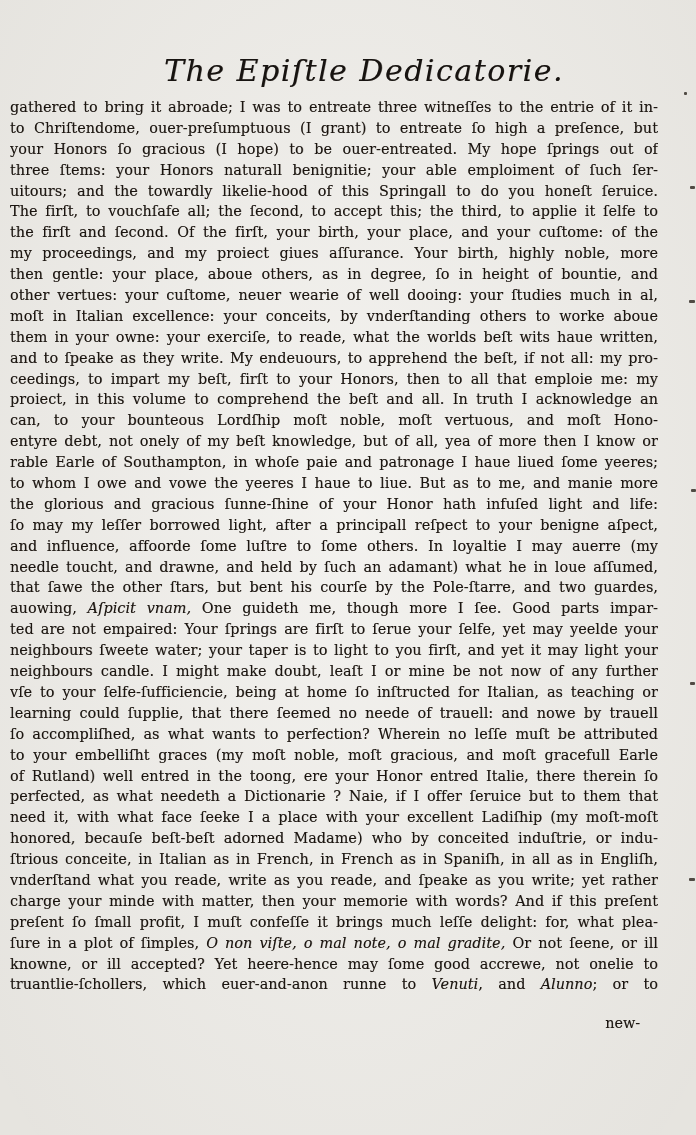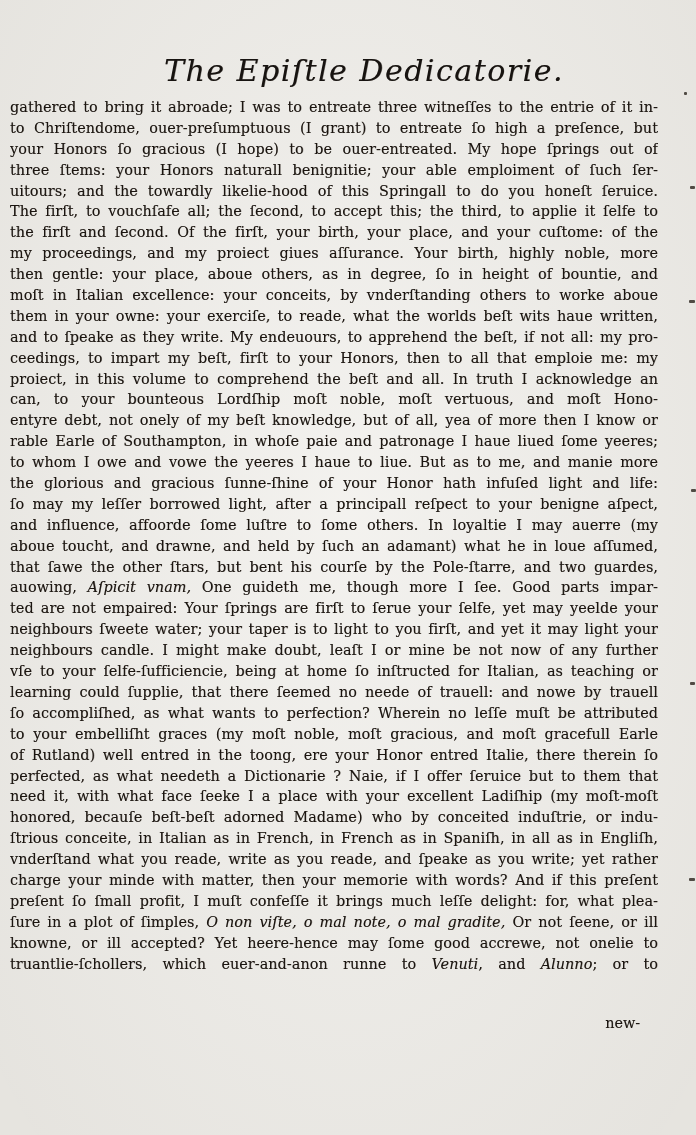--- a/index.html
+++ b/index.html
@@ -81,33 +81,34 @@
   <div class="body-text" id="body-text">
       <div class="line"><span>gathered to bring it abroade; I was to entreate three witneſſes to the entrie of it in-</span></div>
       <div class="line"><span>to Chriſtendome, ouer-preſumptuous (I grant) to entreate ſo high a preſence, but</span></div>
       <div class="line"><span>your Honors ſo gracious (I hope) to be ouer-entreated.  My hope ſprings out of</span></div>
       <div class="line"><span>three ſtems: your Honors naturall benignitie; your able emploiment of ſuch ſer-</span></div>
       <div class="line"><span>uitours; and the towardly likelie-hood of this Springall to do you honeſt ſeruice.</span></div>
       <div class="line"><span>The firſt, to vouchſafe all; the ſecond, to accept this; the third, to applie it ſelfe to</span></div>
       <div class="line"><span>the firſt and ſecond.  Of the firſt, your birth, your place, and your cuſtome: of the</span></div>
       <div class="line"><span>my proceedings, and my proiect giues aſſurance.  Your birth, highly noble, more</span></div>
       <div class="line"><span>then gentle: your place, aboue others, as in degree, ſo in height of bountie, and</span></div>
+      <div class="line"><span>other vertues: your cuſtome, neuer wearie of well dooing: your ſtudies much in al,</span></div>
       <div class="line"><span>moſt in Italian excellence: your conceits, by vnderſtanding others to worke aboue</span></div>
       <div class="line"><span>them in your owne: your exerciſe, to reade, what the worlds beſt wits haue written,</span></div>
       <div class="line"><span>and to ſpeake as they write.  My endeuours, to apprehend the beſt, if not all: my pro-</span></div>
       <div class="line"><span>ceedings, to impart my beſt, firſt to your Honors, then to all that emploie me: my</span></div>
       <div class="line"><span>proiect, in this volume to comprehend the beſt and all.  In truth I acknowledge an</span></div>
       <div class="line"><span>can, to your bounteous Lordſhip moſt noble, moſt vertuous, and moſt Hono-</span></div>
       <div class="line"><span>entyre debt, not onely of my beſt knowledge, but of all, yea of more then I know or</span></div>
       <div class="line"><span>rable Earle of Southampton, in whoſe paie and patronage I haue liued ſome yeeres;</span></div>
       <div class="line"><span>to whom I owe and vowe the yeeres I haue to liue.  But as to me, and manie more</span></div>
       <div class="line"><span>the glorious and gracious ſunne-ſhine of your Honor hath infuſed light and life:</span></div>
       <div class="line"><span>ſo may my leſſer borrowed light, after a principall reſpect to your benigne aſpect,</span></div>
       <div class="line"><span>and influence, affoorde ſome luſtre to ſome others.  In loyaltie I may auerre (my</span></div>
-      <div class="line"><span>aboue toucht, and drawne, and held by ſuch an adamant) what he in loue aſſumed,</span></div>
+      <div class="line"><span>needle toucht, and drawne, and held by ſuch an adamant) what he in loue aſſumed,</span></div>
       <div class="line"><span>that ſawe the other ſtars, but bent his courſe by the Pole-ſtarre, and two guardes,</span></div>
       <div class="line"><span>auowing, </span><span class="italic">Aſpicit vnam,</span><span> One guideth me, though more I ſee.  Good parts impar-</span></div>
       <div class="line"><span>ted are not empaired: Your ſprings are firſt to ſerue your ſelfe, yet may yeelde your</span></div>
       <div class="line"><span>neighbours ſweete water; your taper is to light to you firſt, and yet it may light your</span></div>
       <div class="line"><span>neighbours candle.  I might make doubt, leaſt I or mine be not now of any further</span></div>
       <div class="line"><span>vſe to your ſelfe-ſufficiencie, being at home ſo inſtructed for Italian, as teaching or</span></div>
       <div class="line"><span>learning could ſupplie, that there ſeemed no neede of trauell: and nowe by trauell</span></div>
       <div class="line"><span>ſo accompliſhed, as what wants to perfection? Wherein no leſſe muſt be attributed</span></div>
       <div class="line"><span>to your embelliſht graces (my moſt noble, moſt gracious, and moſt gracefull Earle</span></div>
       <div class="line"><span>of Rutland) well entred in the toong, ere your Honor entred Italie, there therein ſo</span></div>

